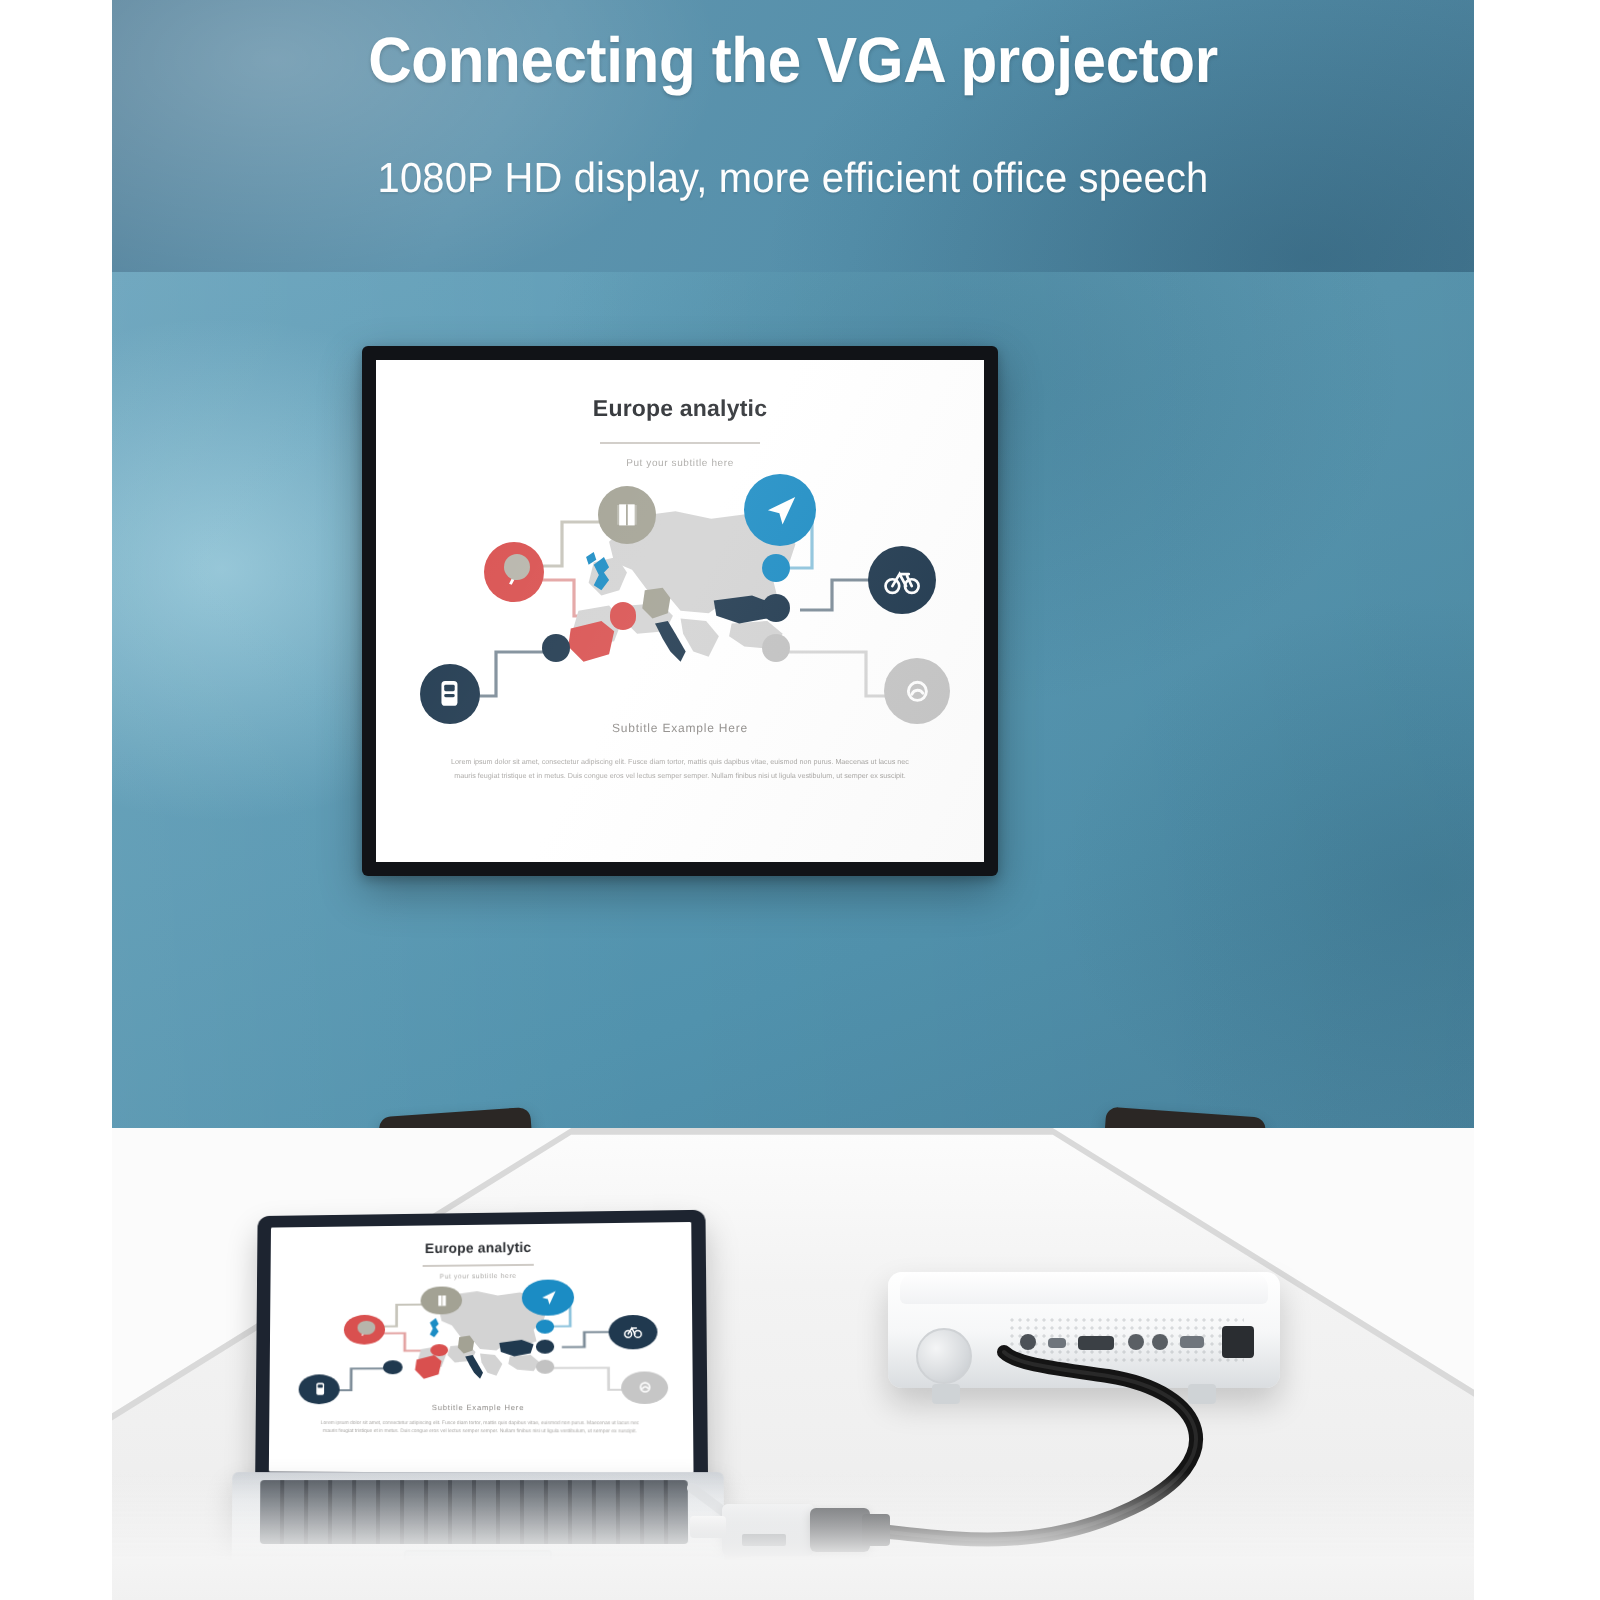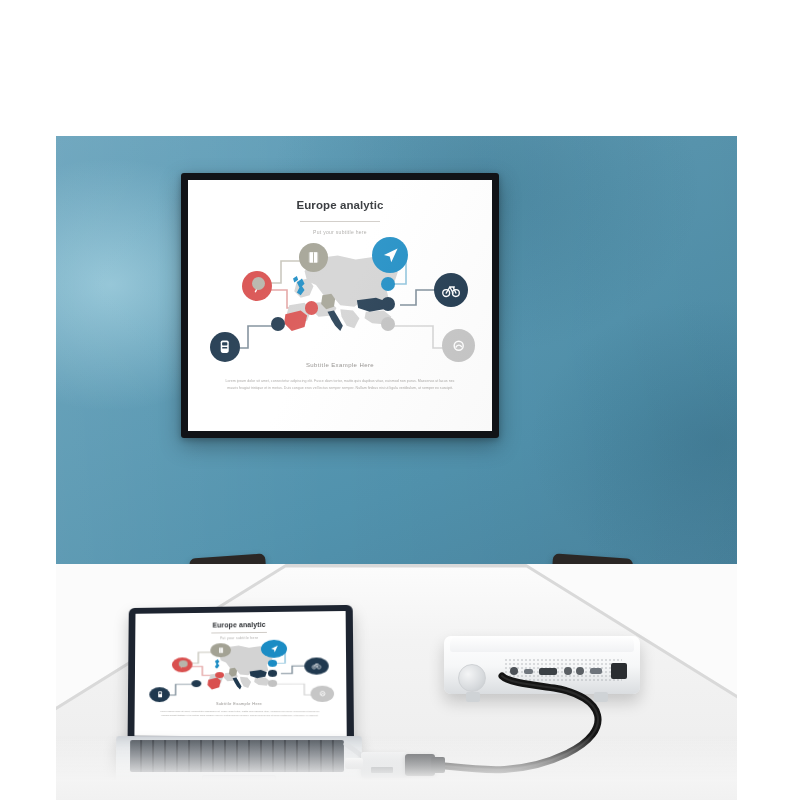--- a/index.html
+++ b/index.html
@@ -149,20 +149,24 @@
 
   
   .bottom-fade{position:absolute;left:0;top:600px;width:681px;height:64px;
         background:linear-gradient(180deg,rgba(240,240,240,0) 0%,#f4f4f4 70%,#f1f1f1 100%);}
 </style>
 </head>
 <body>
 
 <div id="page">
 
+  <div class="banner">
+    <div class="banner-title">Connecting the VGA projector</div>
+    <div class="banner-sub">1080P HD display, more efficient office speech</div>
+  </div>
 
   <div class="room">
 
     <div class="wall"></div>
     <div class="wall-shade"></div>
     <div class="floor2"></div>
 
     <div class="tv">
       <div class="tv-screen">
 

